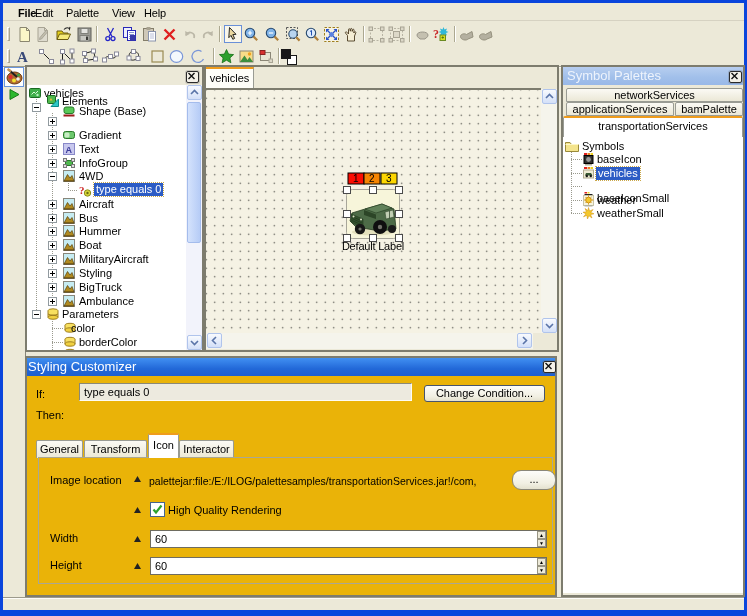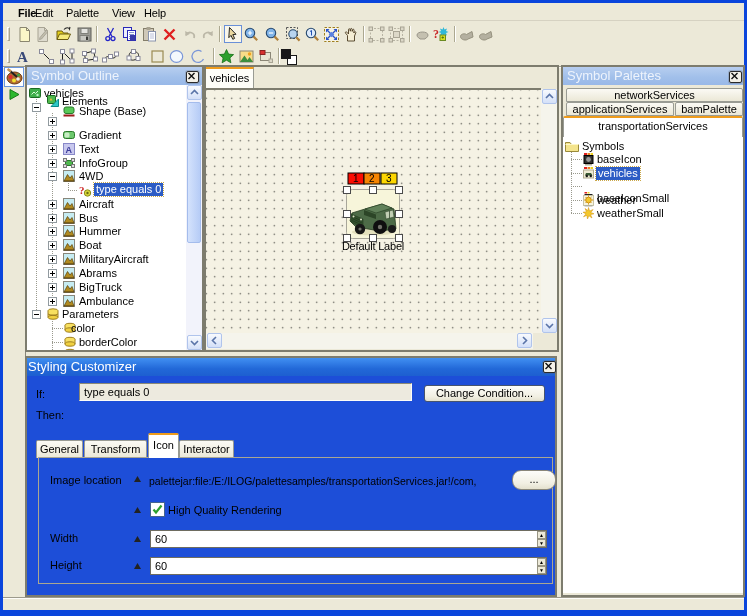--- a/index.html
+++ b/index.html
@@ -264,21 +264,20 @@
         <path d="M4 2l8 7" stroke="#202020" stroke-width="2"></path>
         <path d="M2.5 1L6 3.5" stroke="#c89858" stroke-width="2.5"></path>
       </svg>
 </div>
 <svg class="abs" style="left:9px;top:89px;" width="11" height="11" viewBox="0 0 11 11">
       <path d="M1 0.5l9 5-9 5z" fill="#2db82d" stroke="#1a7a1a"></path>
     </svg>
 </div>
 
 <div class="panel" id="pOutline" style="left:25px;top:65px;width:179px;height:287px;">
-<div class="ptitle">Symbol Outline</div>
 <div class="xbtn" style="left:159px;top:4px;">
       <svg width="9" height="8" viewBox="0 0 9 8">
         <path d="M1.5 1l6 6M7.5 1l-6 6" stroke="#111" stroke-width="1.4"></path>
       </svg>
     </div>
 <div class="treearea" id="otree" style="left:0;top:18px;width:159px;height:265px;">
 <div class="dotv" style="left:9px;top:14px;height:216px;"></div>
 <div class="dotv" style="left:25px;top:28px;height:189px;"></div>
 <div class="dotv" style="left:25px;top:236px;height:29px;"></div>
 <div class="dotv" style="left:41px;top:96px;height:9px;"></div>
@@ -366,21 +365,21 @@
       </div>
 <div class="trow" style="left:36px;top:168px;"><svg width="12" height="12" style="vertical-align:-2px">
           <use href="#isym"></use>
         </svg><span style="position:absolute;left:16px;">MilitaryAircraft</span></div>
 <div class="ebox plus" style="left:21px;top:184px;">
         <i></i>
         <b></b>
       </div>
 <div class="trow" style="left:36px;top:182px;"><svg width="12" height="12" style="vertical-align:-2px">
           <use href="#isym"></use>
-        </svg><span style="position:absolute;left:16px;">Abrams</span></div>
+        </svg><span style="position:absolute;left:16px;">Styling</span></div>
 <div class="ebox plus" style="left:21px;top:198px;">
         <i></i>
         <b></b>
       </div>
 <div class="trow" style="left:36px;top:196px;"><svg width="12" height="12" style="vertical-align:-2px">
           <use href="#isym"></use>
         </svg><span style="position:absolute;left:16px;">BigTruck</span></div>
 <div class="ebox plus" style="left:21px;top:212px;">
         <i></i>
         <b></b>
@@ -514,21 +513,21 @@
         </svg><span style="position:absolute;left:14px;">baseIconSmall</span></div>
 <div class="trow" style="left:20px;top:57px;"><svg width="11" height="13" style="vertical-align:-2px">
           <use href="#iweather"></use>
         </svg><span style="position:absolute;left:14px;">weather</span></div>
 <div class="trow" style="left:20px;top:70px;"><svg width="11" height="13" style="vertical-align:-2px">
           <use href="#iwsmall"></use>
         </svg><span style="position:absolute;left:14px;">weatherSmall</span></div>
 </div>
 </div>
 
-<div class="abs" id="pStyling" style="left:25px;top:356px;width:532px;height:241px;border:2px solid #7d7c6e;background:#1d4ed8;">
+<div class="abs" id="pStyling" style="left:25px;top:356px;width:532px;height:241px;border:2px solid #7d7c6e;background:#eab308;">
 <div class="ptitle active">Styling Customizer</div>
 <div class="xbtn" style="left:516px;top:3px;">
       <svg width="9" height="8" viewBox="0 0 9 8">
         <path d="M1.5 1l6 6M7.5 1l-6 6" stroke="#111" stroke-width="1.4"></path>
       </svg>
     </div>
 <div class="abs" style="left:9px;top:30px;">If:</div>
 <div class="field" style="left:52px;top:25px;width:333px;height:18px;line-height:16px;padding-left:4px;">type equals 0</div>
 <div class="btn" style="left:397px;top:27px;width:121px;height:17px;line-height:15px;">Change Condition...</div>
 <div class="abs" style="left:9px;top:51px;">Then:</div>

